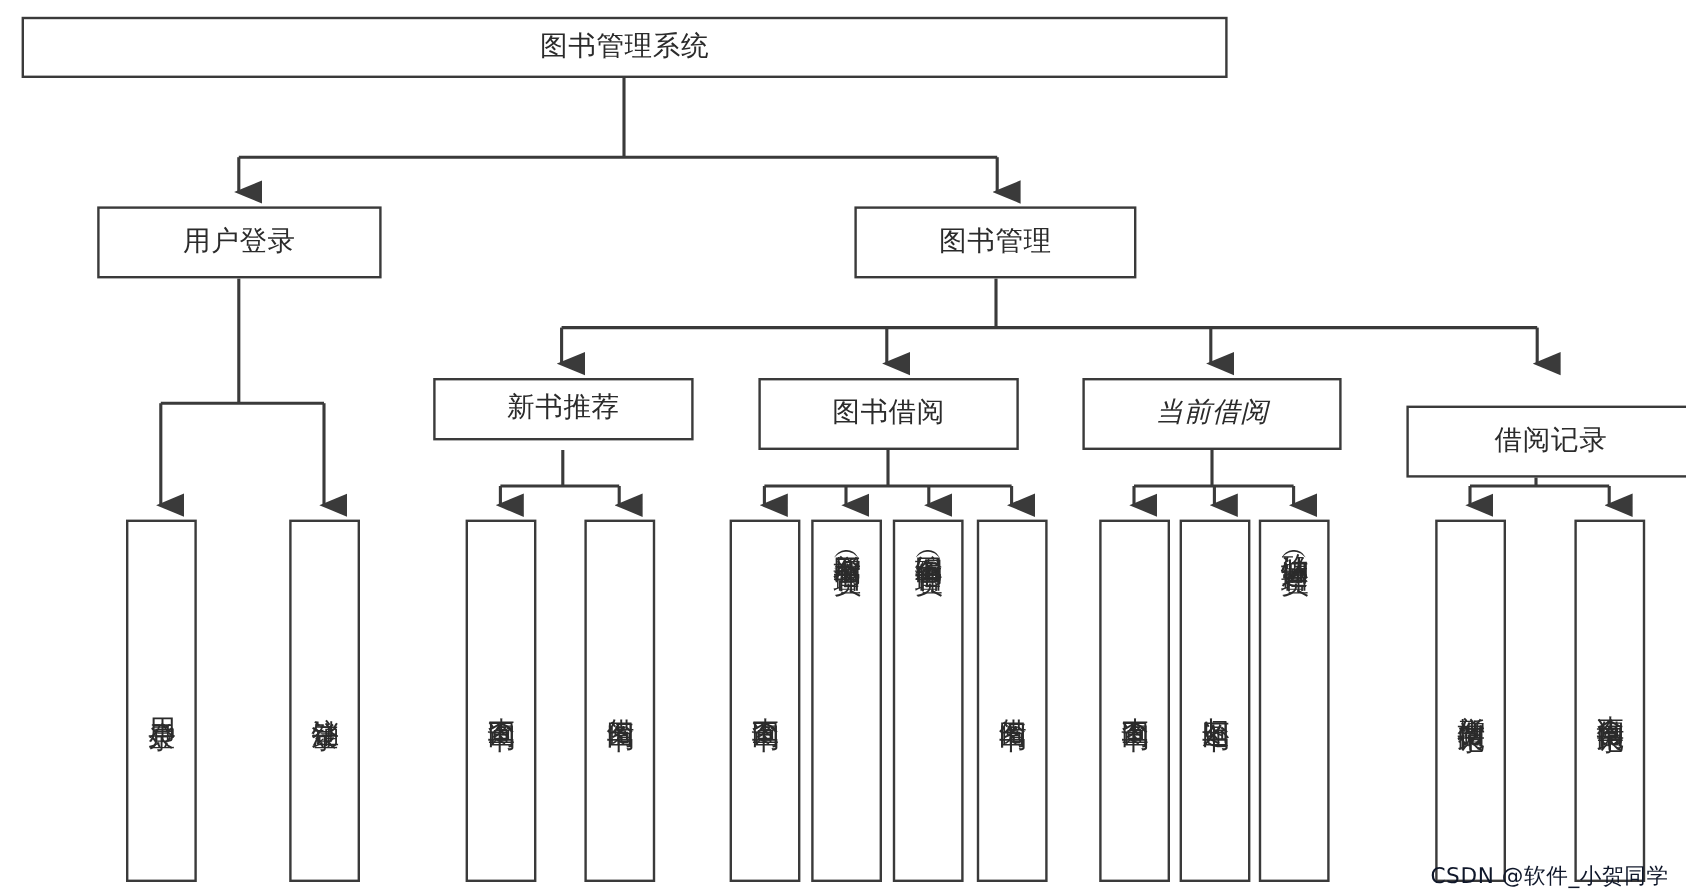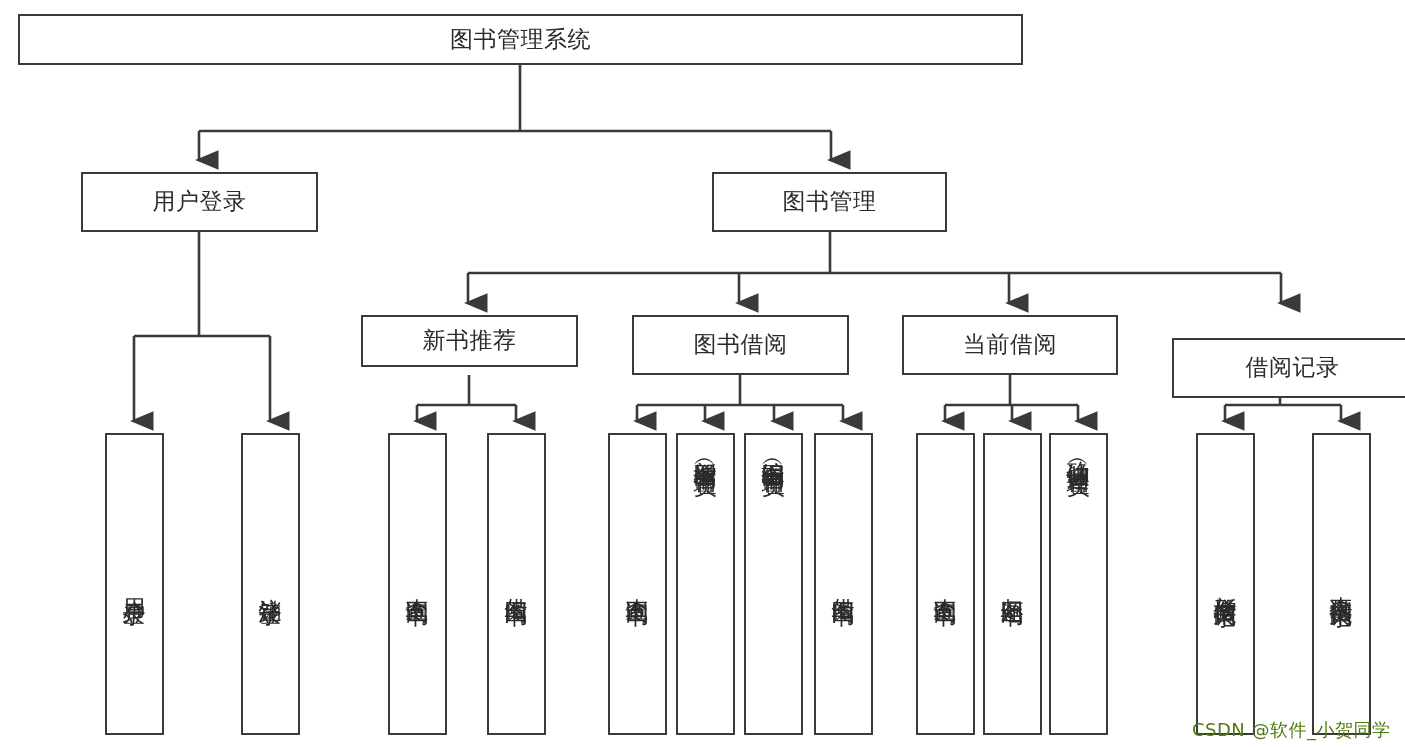--- a/index.html
+++ b/index.html
@@ -57,21 +57,21 @@
     letter-spacing: 2px;
     white-space: nowrap;
   }
   .v-node.center-v {
     align-items: center;
     padding-top: 0;
   }
   .watermark {
     position: absolute;
     font-size: 18px;
-    color: #4d7c0f;
+    color: #0f172a;
     white-space: nowrap;
     letter-spacing: 0.5px;
     text-align: center;
   }
 </style>
 </head>
 <body>
 
 <div id="canvas">
 
@@ -135,21 +135,21 @@
   <div class="node h-node" style="left:712px; top:172px; width:235px; height:60px;">
     <span class="label">图书管理</span>
   </div>
 
   <div class="node h-node" style="left:361px; top:315px; width:217px; height:52px;">
     <span class="label">新书推荐</span>
   </div>
   <div class="node h-node" style="left:632px; top:315px; width:217px; height:60px;">
     <span class="label">图书借阅</span>
   </div>
-  <div class="node h-node" style="left:902px; top:315px; width:216px; height:60px;">
+  <div class="node h-node" style="left:902px; top:315px; width:216px; height:60px;font-style:italic;">
     <span class="label">当前借阅</span>
   </div>
   <div class="node h-node" style="left:1172px; top:297px; width:241px; height:60px;margin-top:41px;">
     <span class="label">借阅记录</span>
   </div>
 
   <div class="node v-node center-v" style="left:105px; top:433px; width:59px; height:302px;">
     <span class="label">用户登录</span>
   </div>
   <div class="node v-node center-v" style="left:241px; top:433px; width:59px; height:302px;">

